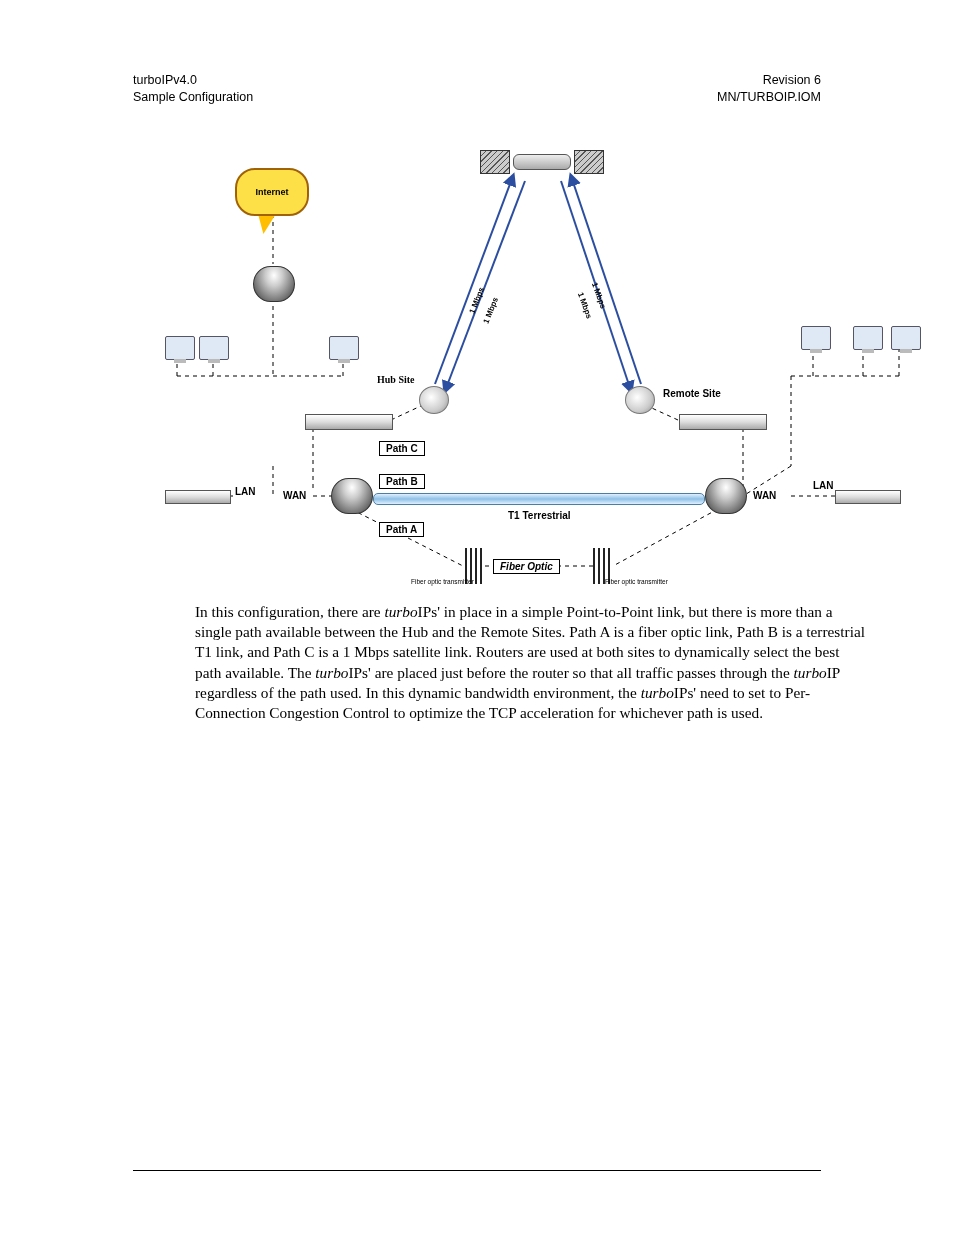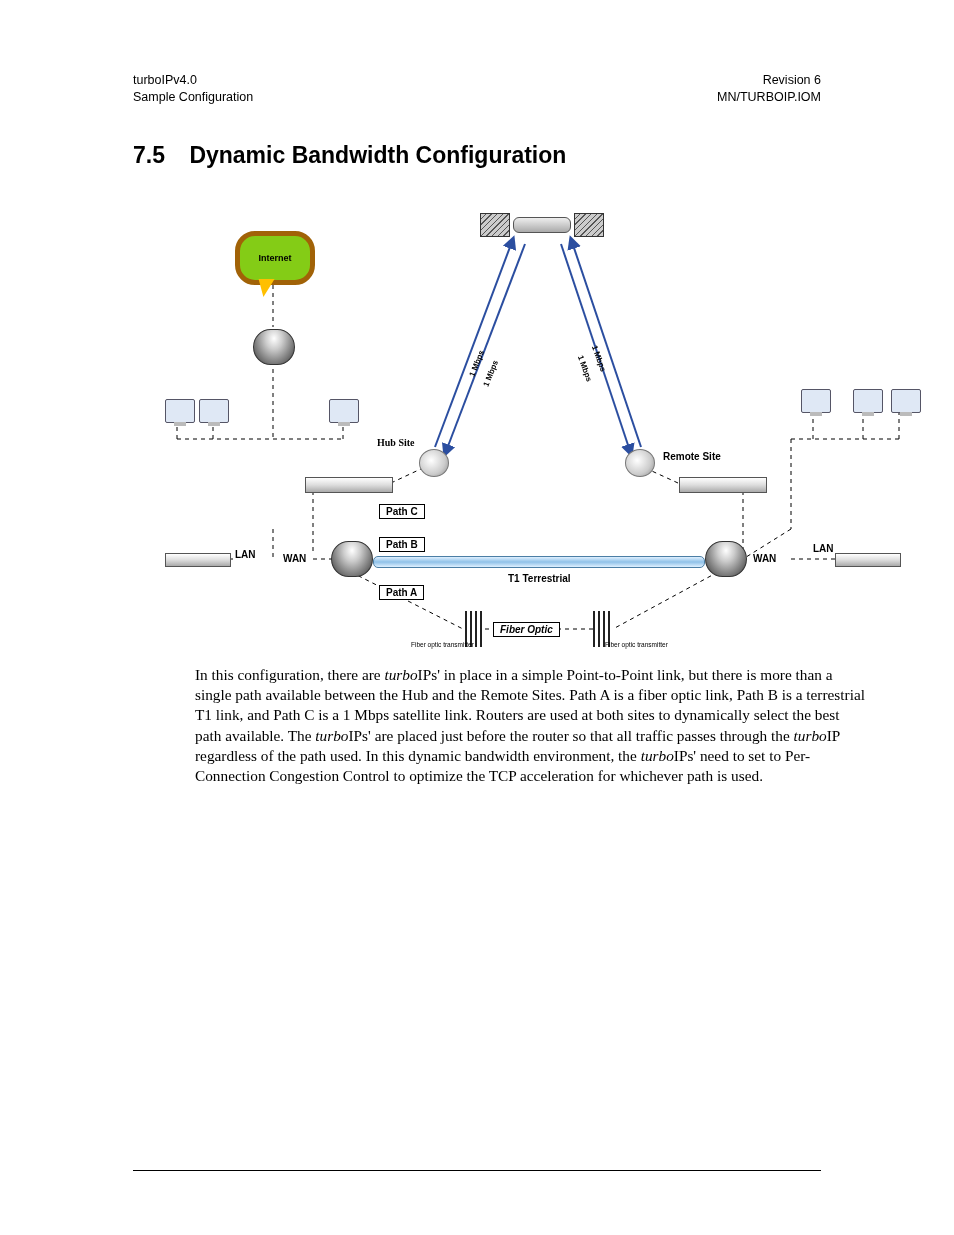--- a/index.html
+++ b/index.html
@@ -17,21 +17,21 @@
   
   .icon-router{width:40px;height:34px;background:radial-gradient(ellipse at 50% 25%, #fff 0%, #ccc 30%, #777 70%, #333 100%);border-radius:50%/60%;border:1px solid #333;}
   .icon-rack{width:86px;height:14px;background:linear-gradient(#fff,#ddd,#aaa);border:1px solid #555;}
   .icon-small-rack{width:64px;height:12px;background:linear-gradient(#fff,#ddd,#aaa);border:1px solid #555;}
   .icon-pc{width:28px;height:22px;background:#dfe8f5;border:1px solid #556;border-radius:2px;}
   .icon-pc:after{content:"";display:block;width:12px;height:4px;background:#bbb;margin:22px auto 0;}
   .icon-dish{width:28px;height:26px;border:1px solid #777;border-radius:50%;background:radial-gradient(circle at 40% 40%, #fff, #ccc 60%, #888);}
   .icon-sat{width:56px;height:14px;background:linear-gradient(#eee,#aaa);border:1px solid #555;border-radius:6px;position:relative;}
   .icon-sat:before,.icon-sat:after{content:"";position:absolute;top:-5px;width:28px;height:22px;background:repeating-linear-gradient(135deg,#ccc 0 3px,#555 3px 4px);border:1px solid #333;}
   .icon-sat:before{left:-34px;} .icon-sat:after{right:-34px;}
-  .icon-cloud{width:70px;height:44px;background:#84cc16;border:5px solid #a16207;border-radius:20px;position:relative;}
+  .icon-cloud{width:70px;height:44px;background:#fde047;border:2px solid #a16207;border-radius:20px;position:relative;}
   .icon-cloud span{position:absolute;inset:0;display:flex;align-items:center;justify-content:center;font-size:9px;font-weight:bold;font-family:Arial,Helvetica,sans-serif;}
   .icon-tube{position:absolute;height:10px;background:linear-gradient(180deg,#dff0ff,#8fc1e8,#dff0ff);border:1px solid #4b7ea5;border-radius:5px;}
   .icon-hatch{width:20px;height:36px;background:repeating-linear-gradient(90deg,#222 0 2px,transparent 2px 5px);}
   .icon-bolt{width:0;height:0;border-left:8px solid transparent;border-right:8px solid transparent;border-top:18px solid #ffbf00;transform:skewX(-10deg);}
   
   .para{margin:6px 0 0 62px;width:672px;font-size:15.3px;line-height:1.33;}
   .em{font-style:italic;}
   .footer-rule{position:absolute;left:110px;right:110px;bottom:64px;border-top:1px solid #000;}
   .footer-num{position:absolute;left:0;right:0;bottom:46px;text-align:center;font-size:12.5px;font-family:Arial,Helvetica,sans-serif;}
   svg.net{position:absolute;inset:0;width:100%;height:100%;}
@@ -45,24 +45,20 @@
     <div>
       <span>turboIPv4.0</span><br>
       <span>Sample Configuration</span>
     </div>
     <div style="text-align:right;">
       <span>Revision 6</span><br>
       <span>MN/TURBOIP.IOM</span>
     </div>
   </div>
 
-  <div class="section-title">
-    <span class="num">7.5</span>
-    <span>Dynamic Bandwidth Configuration</span>
-  </div>
 
   <div class="diagram">
 
     <svg class="net" viewBox="0 0 730 480">
       <defs>
         <marker id="ab" markerWidth="7" markerHeight="7" refX="5" refY="3.5" orient="auto">
             <path d="M0 0 L7 3.5 L0 7 Z" fill="#2b4ea0"></path>
           </marker>
         <marker id="ae" markerWidth="7" markerHeight="7" refX="2" refY="3.5" orient="auto">
             <path d="M7 0 L0 3.5 L7 7 Z" fill="#2b4ea0"></path>

